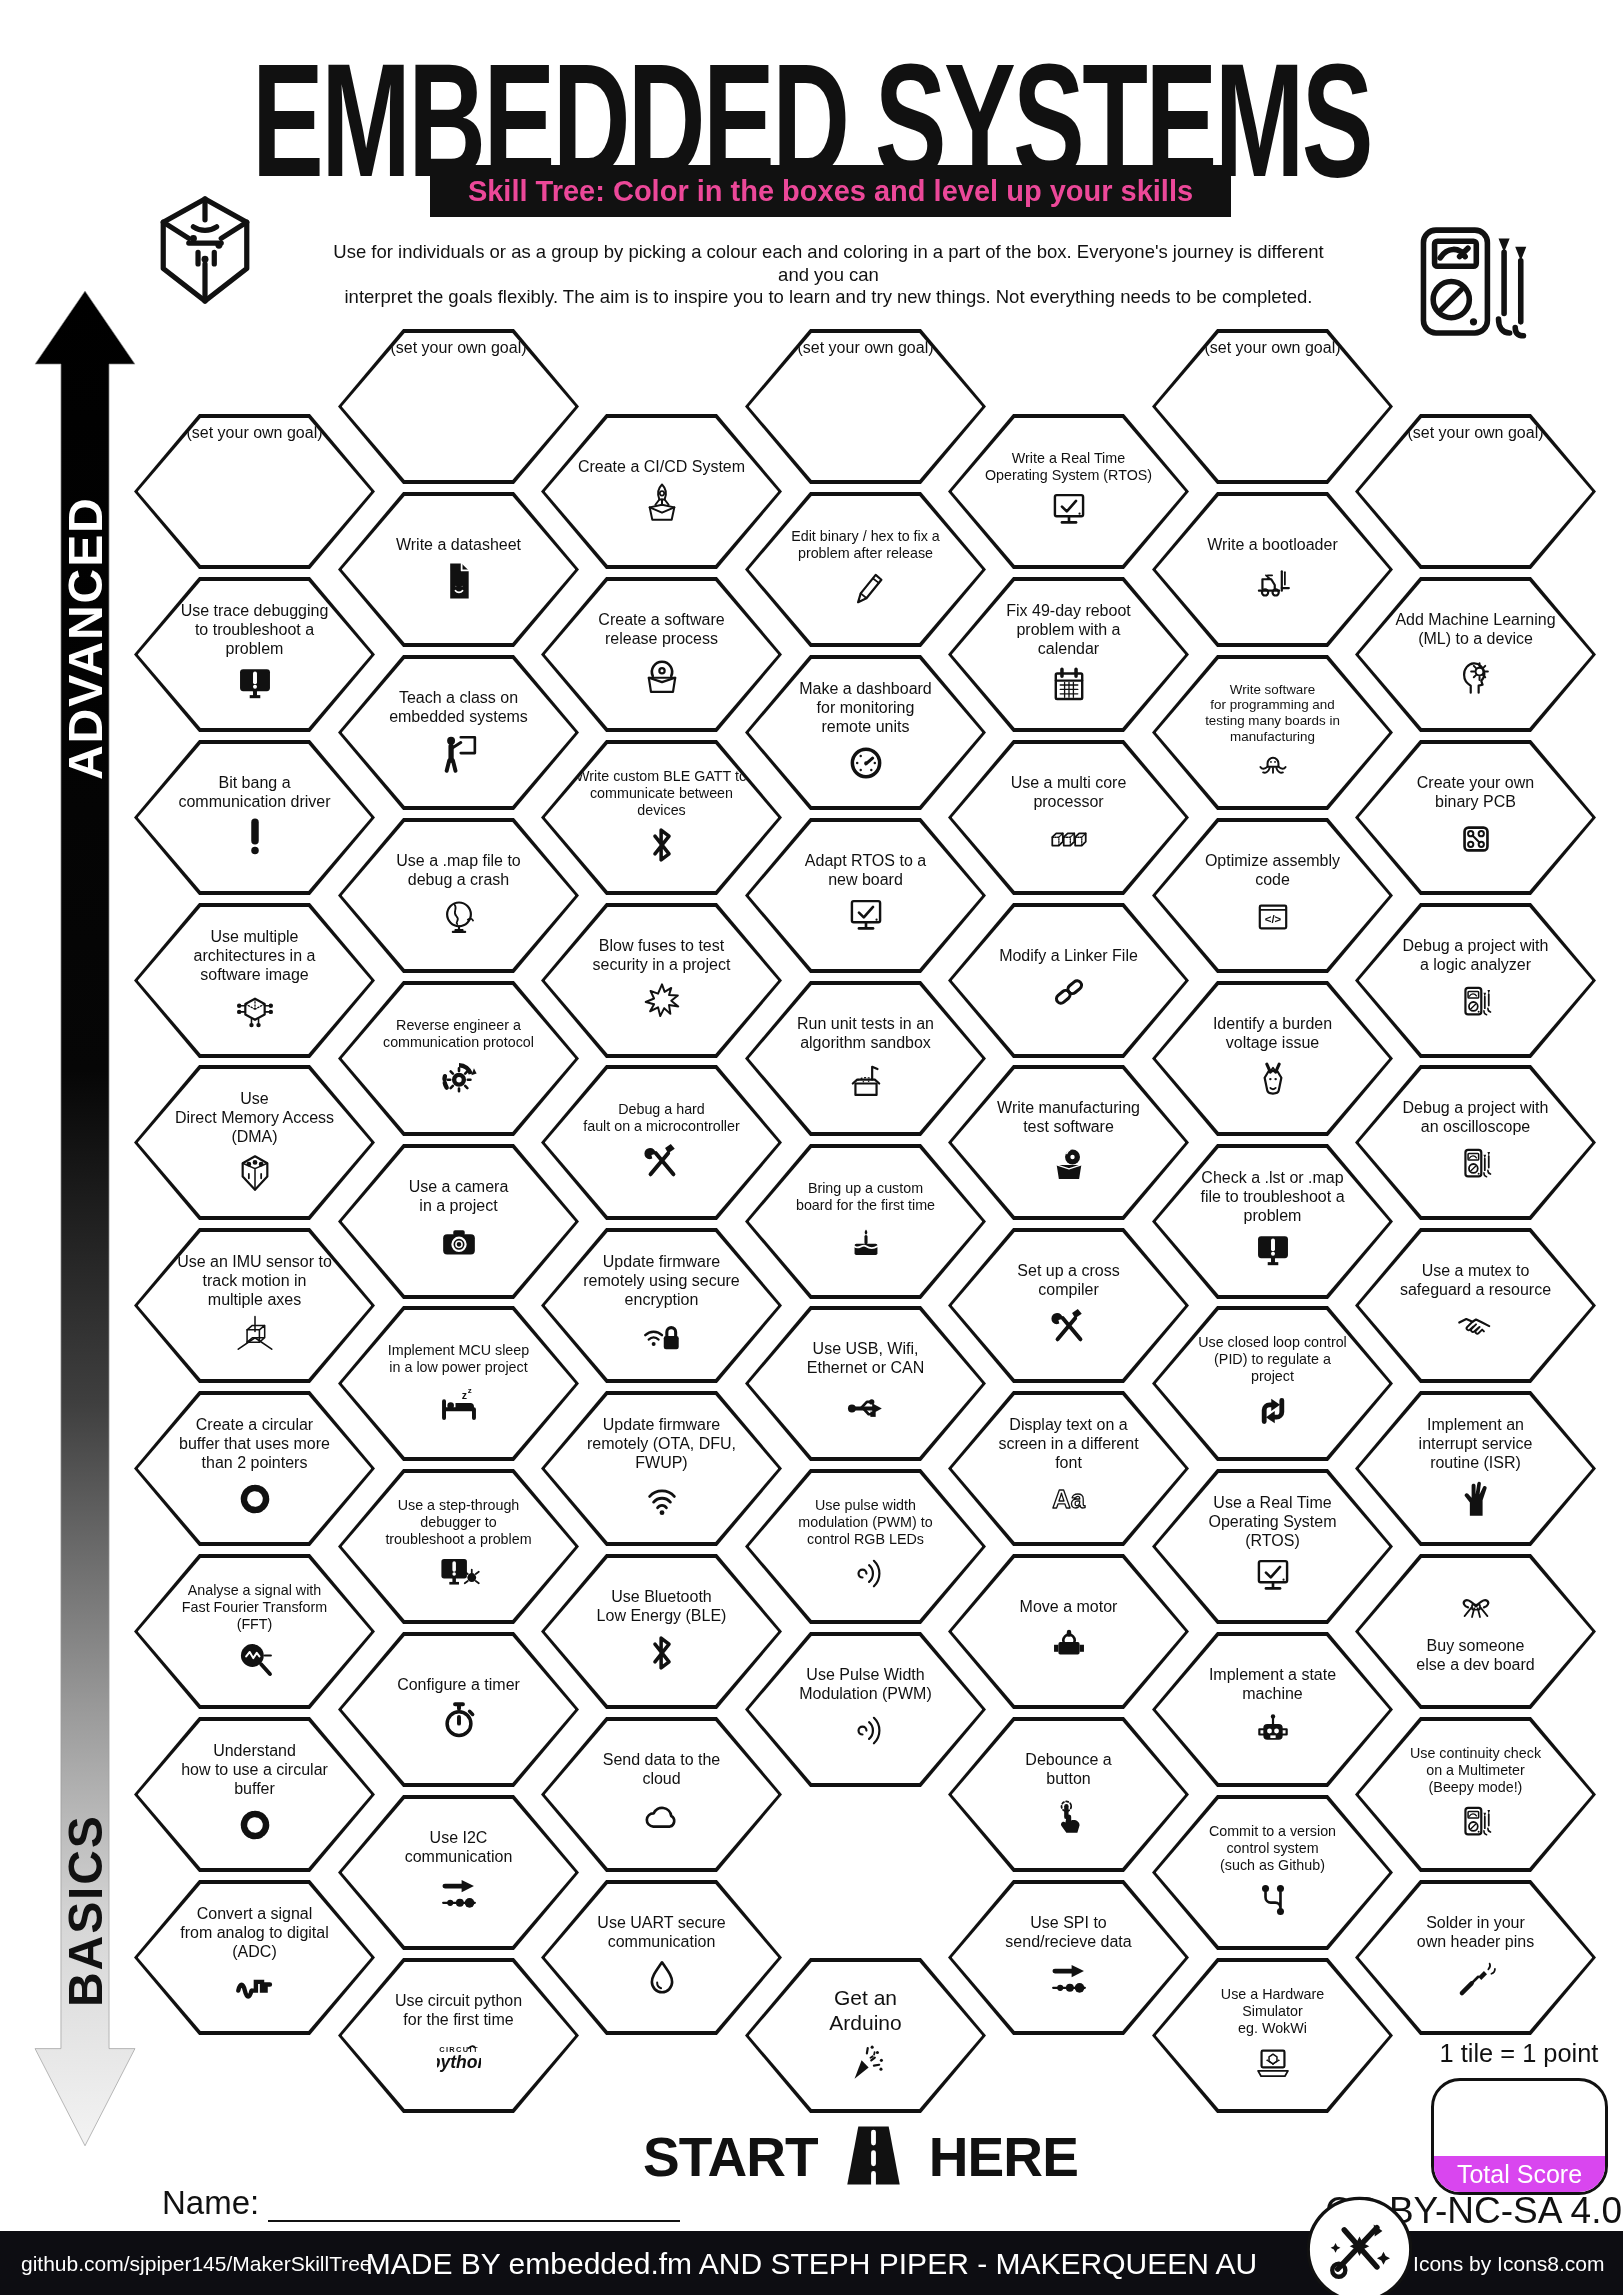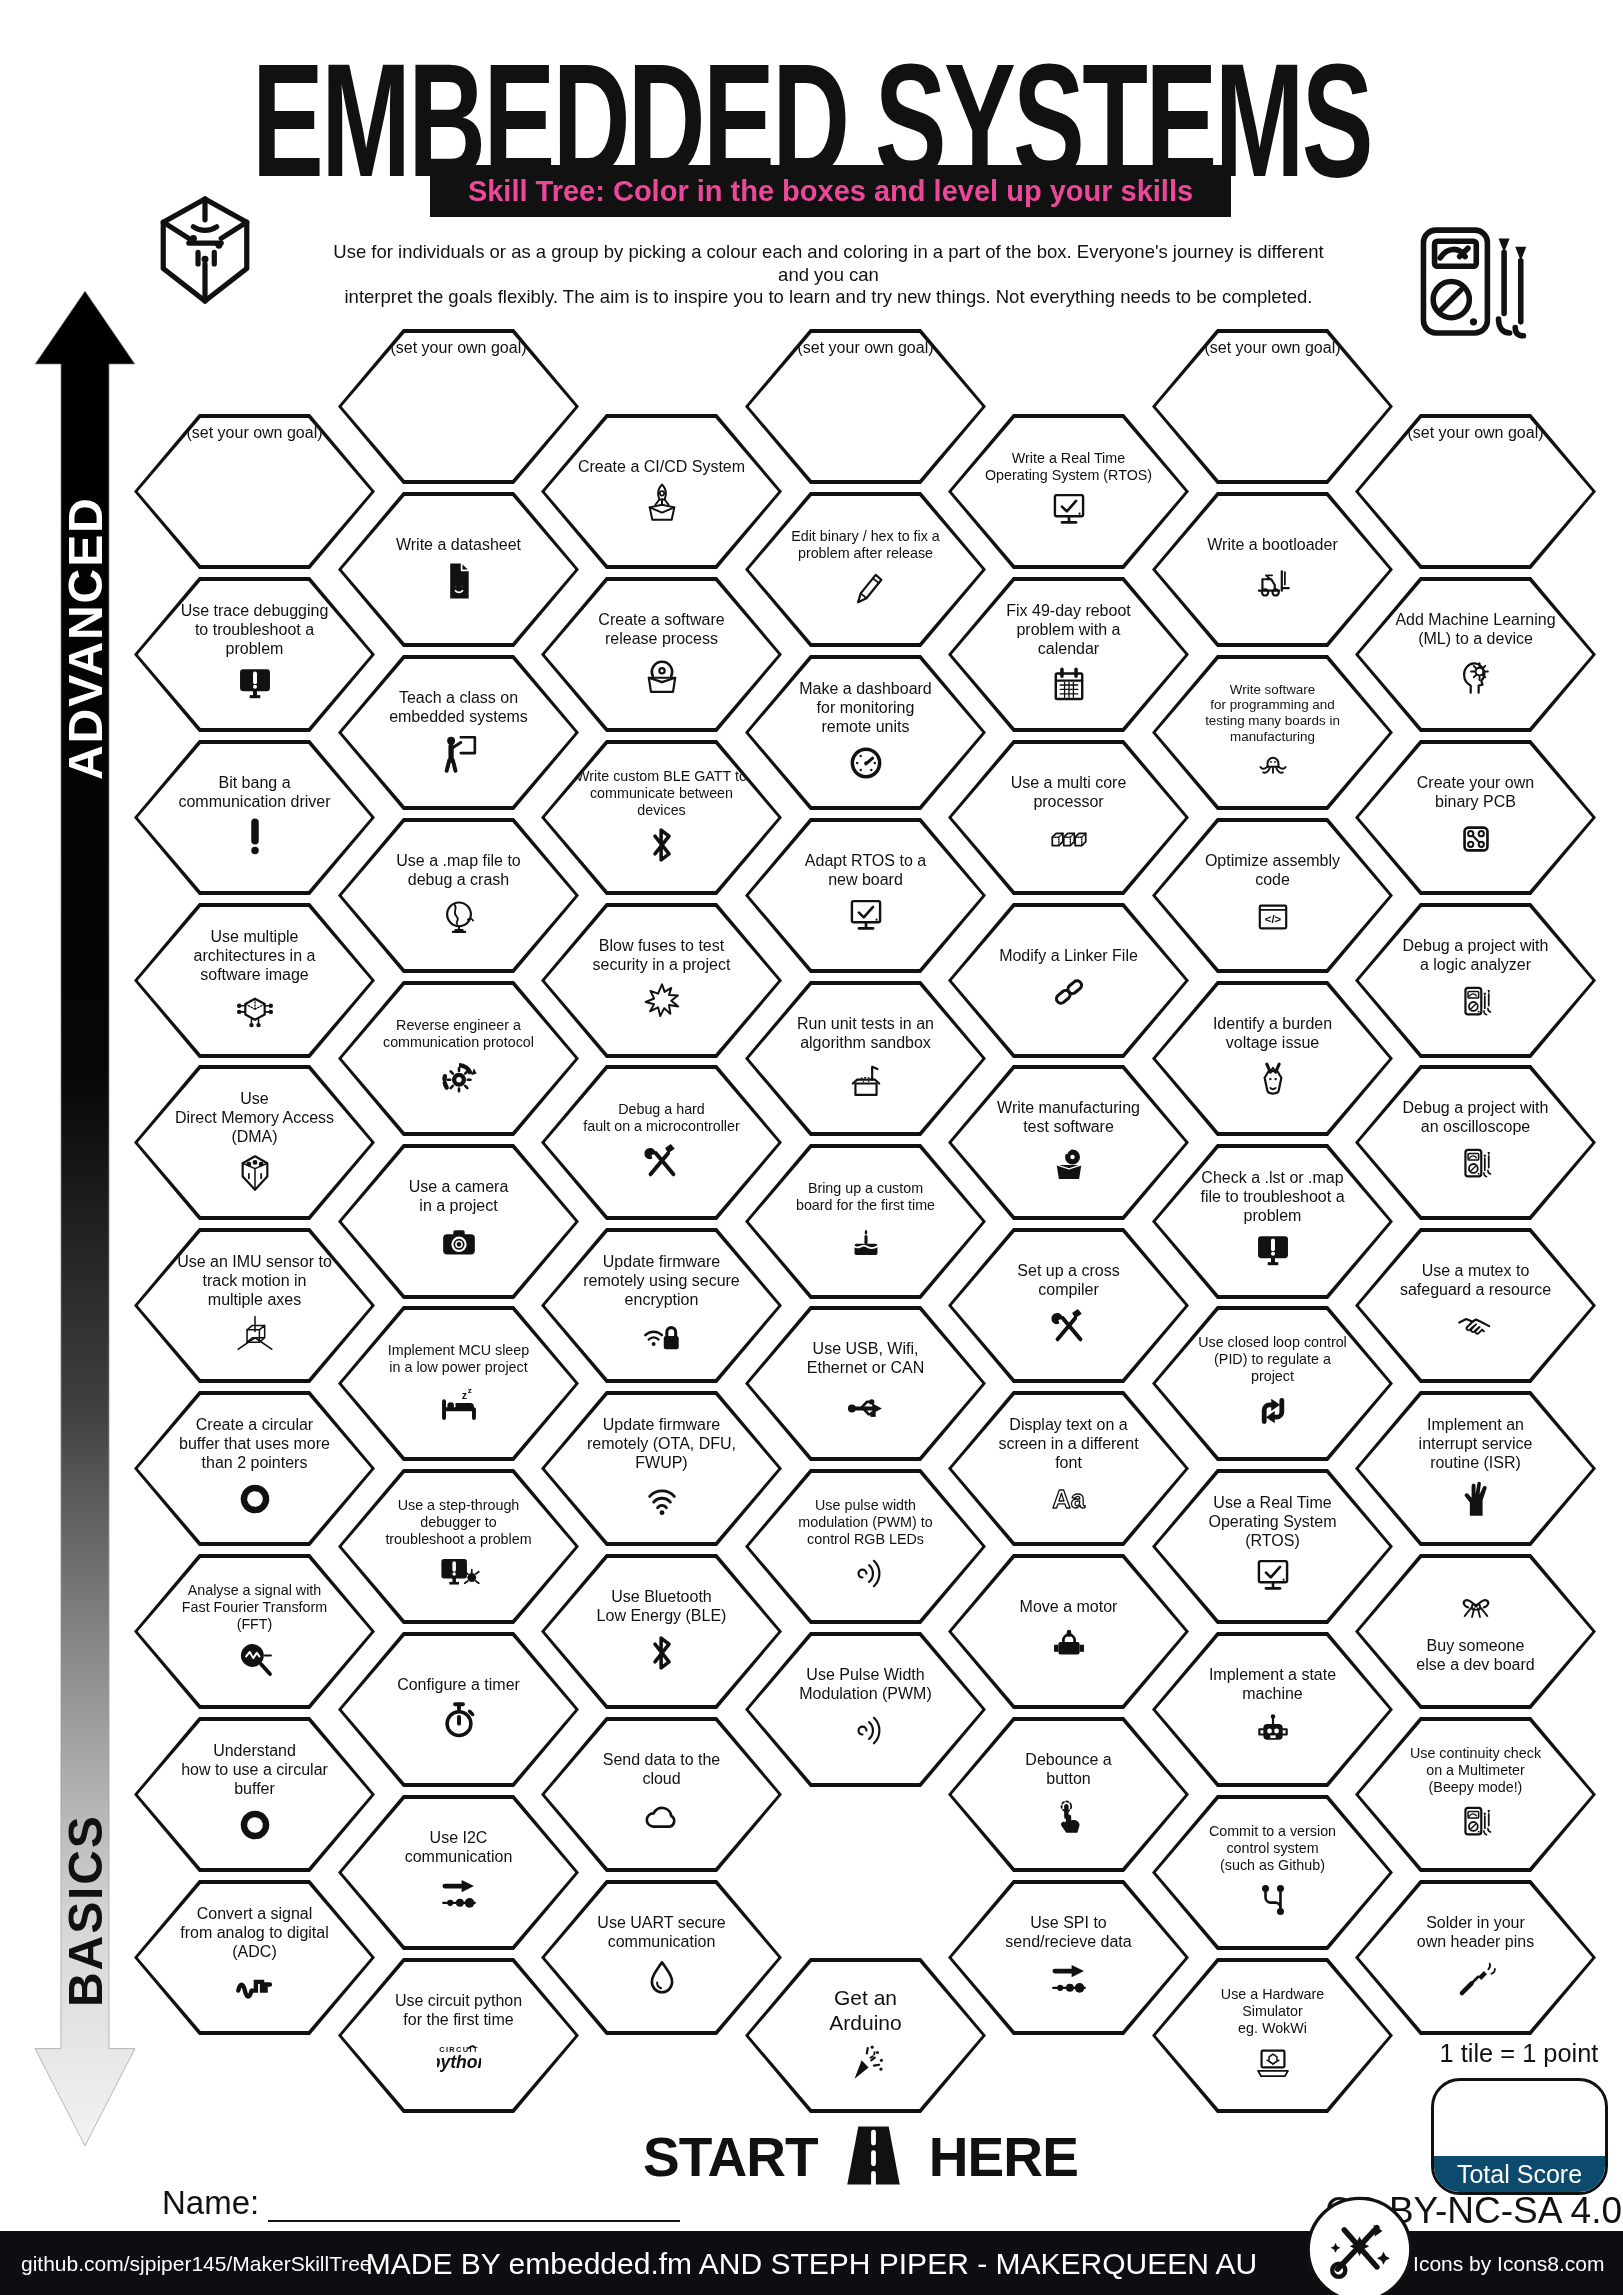--- a/index.html
+++ b/index.html
@@ -26,21 +26,21 @@
   .hex-label.lg{font-size:21px;}
   svg{font-family:"Liberation Sans",sans-serif;}
   
   #start-here{left:634px;top:2121px;width:453px;display:flex;align-items:center;justify-content:center;gap:21px;}
   .start-word{font-size:55px;font-weight:900;letter-spacing:-0.9px;}
   #name-row{left:162px;top:2184px;width:518px;display:flex;align-items:flex-end;gap:8.3px;}
   #name-row .lbl{font-size:33px;}
   #name-underline{flex:1;border-bottom:2.3px solid #111;height:34px;}
   #tile-note{left:1429px;top:2039px;width:180px;text-align:center;font-size:25.4px;}
   #score-box{left:1431px;top:2078px;width:177px;height:117px;border:3.2px solid #111;border-radius:29px;box-sizing:border-box;overflow:hidden;background:#fff;}
-  #score-band{position:absolute;left:0;right:0;bottom:0;height:36px;background:#0c4a6e;color:#fff;display:flex;align-items:center;justify-content:center;font-size:25px;}
+  #score-band{position:absolute;left:0;right:0;bottom:0;height:36px;background:#d946ef;color:#fff;display:flex;align-items:center;justify-content:center;font-size:25px;}
   #license-row{left:1291px;top:2190px;width:331px;display:flex;align-items:center;justify-content:flex-end;gap:14px;}
   #license-text{font-size:37px;}
   #makerqueen-logo{left:1305px;top:2195px;z-index:5;}
   
   #footer-bar{left:0;top:2231px;width:1623px;height:65px;background:#0d0d12;color:#fff;display:flex;align-items:center;}
   #footer-left{position:absolute;left:21px;font-size:21px;}
   #footer-center{position:absolute;left:0;width:1623px;text-align:center;font-size:30px;}
   #footer-right{position:absolute;right:18.5px;font-size:21px;}
 </style>
 </head>

